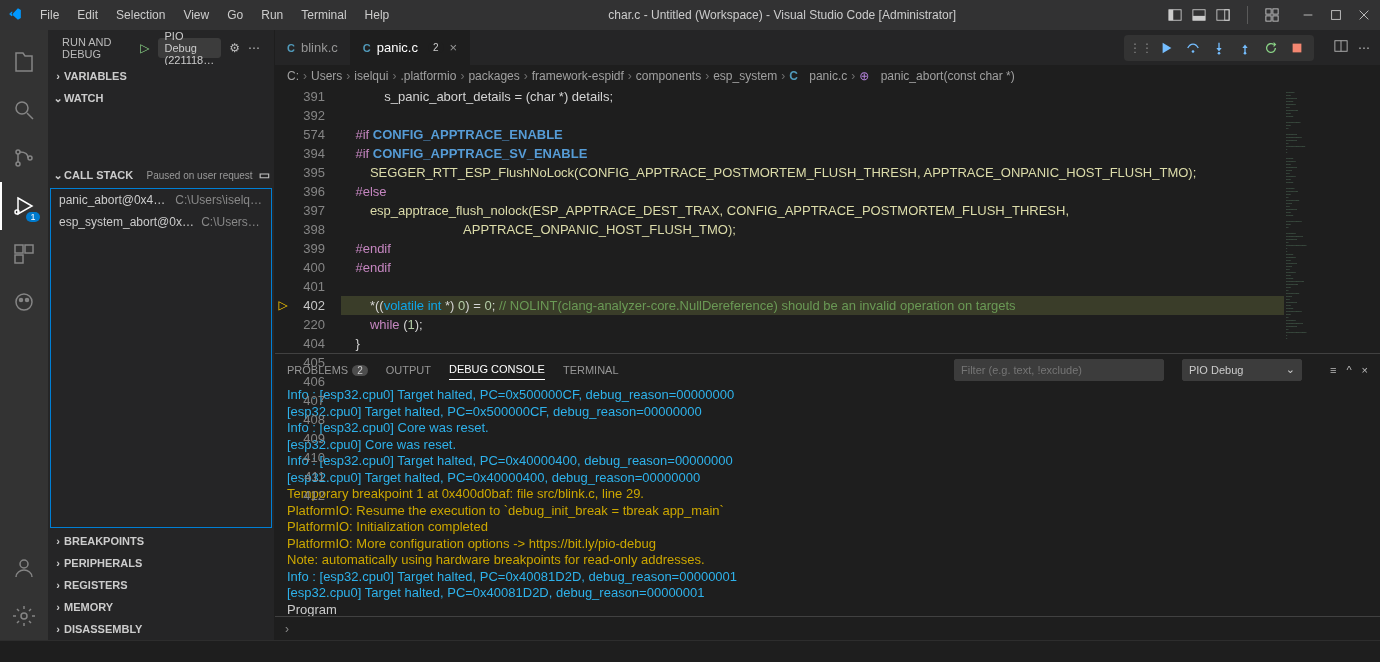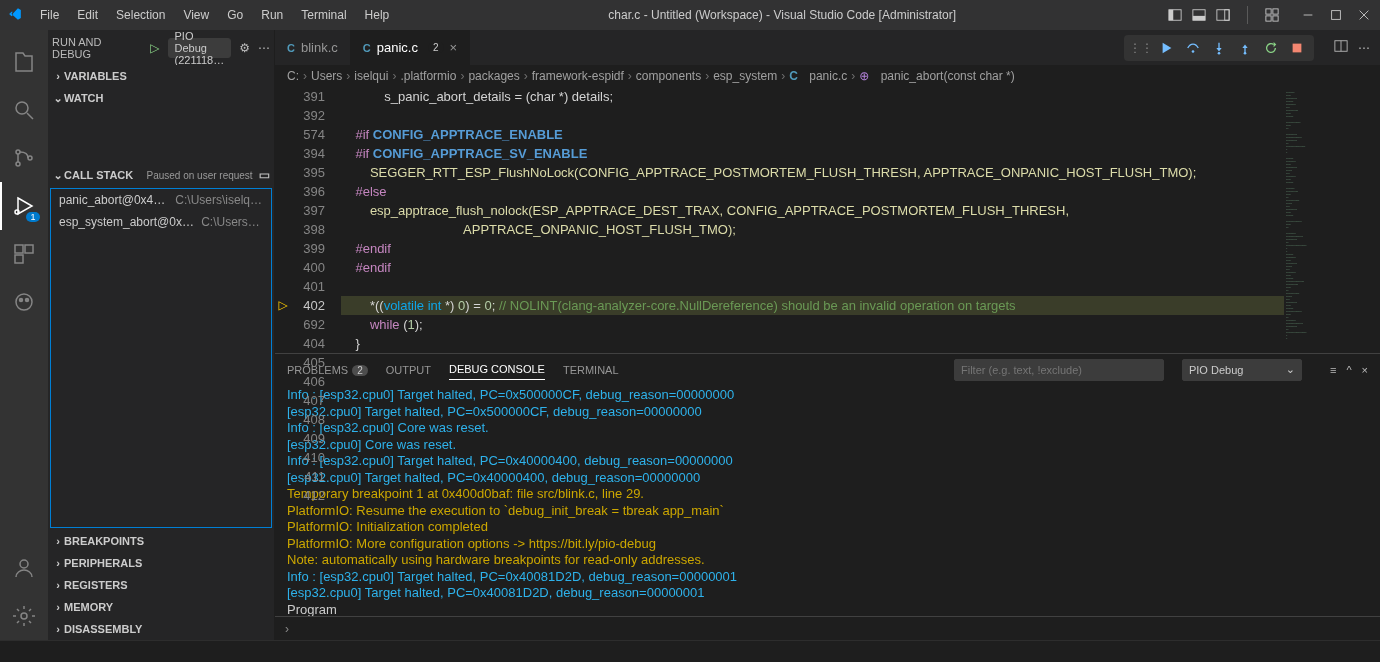--- a/index.html
+++ b/index.html
@@ -23,21 +23,21 @@
 .activitybar { width: 48px; background: #333333; display: flex; flex-direction: column; align-items: center; padding-top: 8px; }
 .activitybar .act-item { width: 48px; height: 48px; display: flex; align-items: center; justify-content: center; cursor: pointer; position: relative; }
 .activitybar .act-item svg { width: 24px; height: 24px; stroke: #858585; fill: none; stroke-width: 1.5; }
 .activitybar .act-item.active::before { content: ""; position: absolute; left: 0; top: 0; width: 2px; height: 48px; background: #ffffff; }
 .activitybar .act-item.active svg { stroke: #ffffff; }
 .activitybar .spacer { flex: 1; }
 .activitybar .badge { position:absolute; bottom:8px; right:8px; background:#007acc; color:#fff; font-size:9px; border-radius:8px; padding:0 4px; min-width:14px; text-align:center; }
 
 
 .sidepanel { width: 227px; background: #252526; display: flex; flex-direction: column; border-right: 1px solid #1e1e1e; }
-.sidepanel .top-row { height: 35px; display:flex; align-items:center; padding:0 4px; gap:8px; }
+.sidepanel .top-row { height: 35px; display:flex; align-items:center; padding:0 14px; gap:8px; }
 .sidepanel .top-row .label { font-size: 11px; color: #bbbbbb; }
 .sidepanel .config-select { flex:1; background:#3c3c3c; border:1px solid #3c3c3c; color:#ccc; font-size:11px; height:20px; display:flex; align-items:center; padding:0 6px; border-radius:3px; }
 .play { color:#89d185; }
 .sidepanel .section-hd { height: 22px; display:flex; align-items:center; padding:0 4px; font-size:11px; font-weight:700; color:#cccccc; cursor:pointer; background:#252526; }
 .sidepanel .section-hd .chev { width:12px; display:inline-block; text-align:center; }
 .sidepanel .section-hd .right-hint { margin-left:auto; font-size:10px; color:#999; font-weight:400; padding-right:6px;}
 .sidepanel .section-body { flex: 1; overflow: hidden; }
 
 .stack-row { display:flex; align-items:center; height:22px; padding:0 8px; font-size:12px; gap:6px; }
 .stack-row .fn { color:#ccc; white-space:nowrap; overflow:hidden; text-overflow:ellipsis; }
@@ -395,21 +395,21 @@
           <div class="ln">574</div>
           <div class="ln">394</div>
         <div class="ln">395</div>
           <div class="ln">396</div>
           <div class="ln">397</div>
           <div class="ln">398</div>
         <div class="ln">399</div>
           <div class="ln">400</div>
           <div class="ln">401</div>
           <div class="ln" style="color:#c6c6c6;">402</div>
-        <div class="ln">692</div>
+        <div class="ln">220</div>
           <div class="ln">404</div>
           <div class="ln">405</div>
           <div class="ln">406</div>
         <div class="ln">407</div>
           <div class="ln">408</div>
           <div class="ln">409</div>
           <div class="ln">410</div>
         <div class="ln">411</div>
           <div class="ln">412</div>
       </div>

